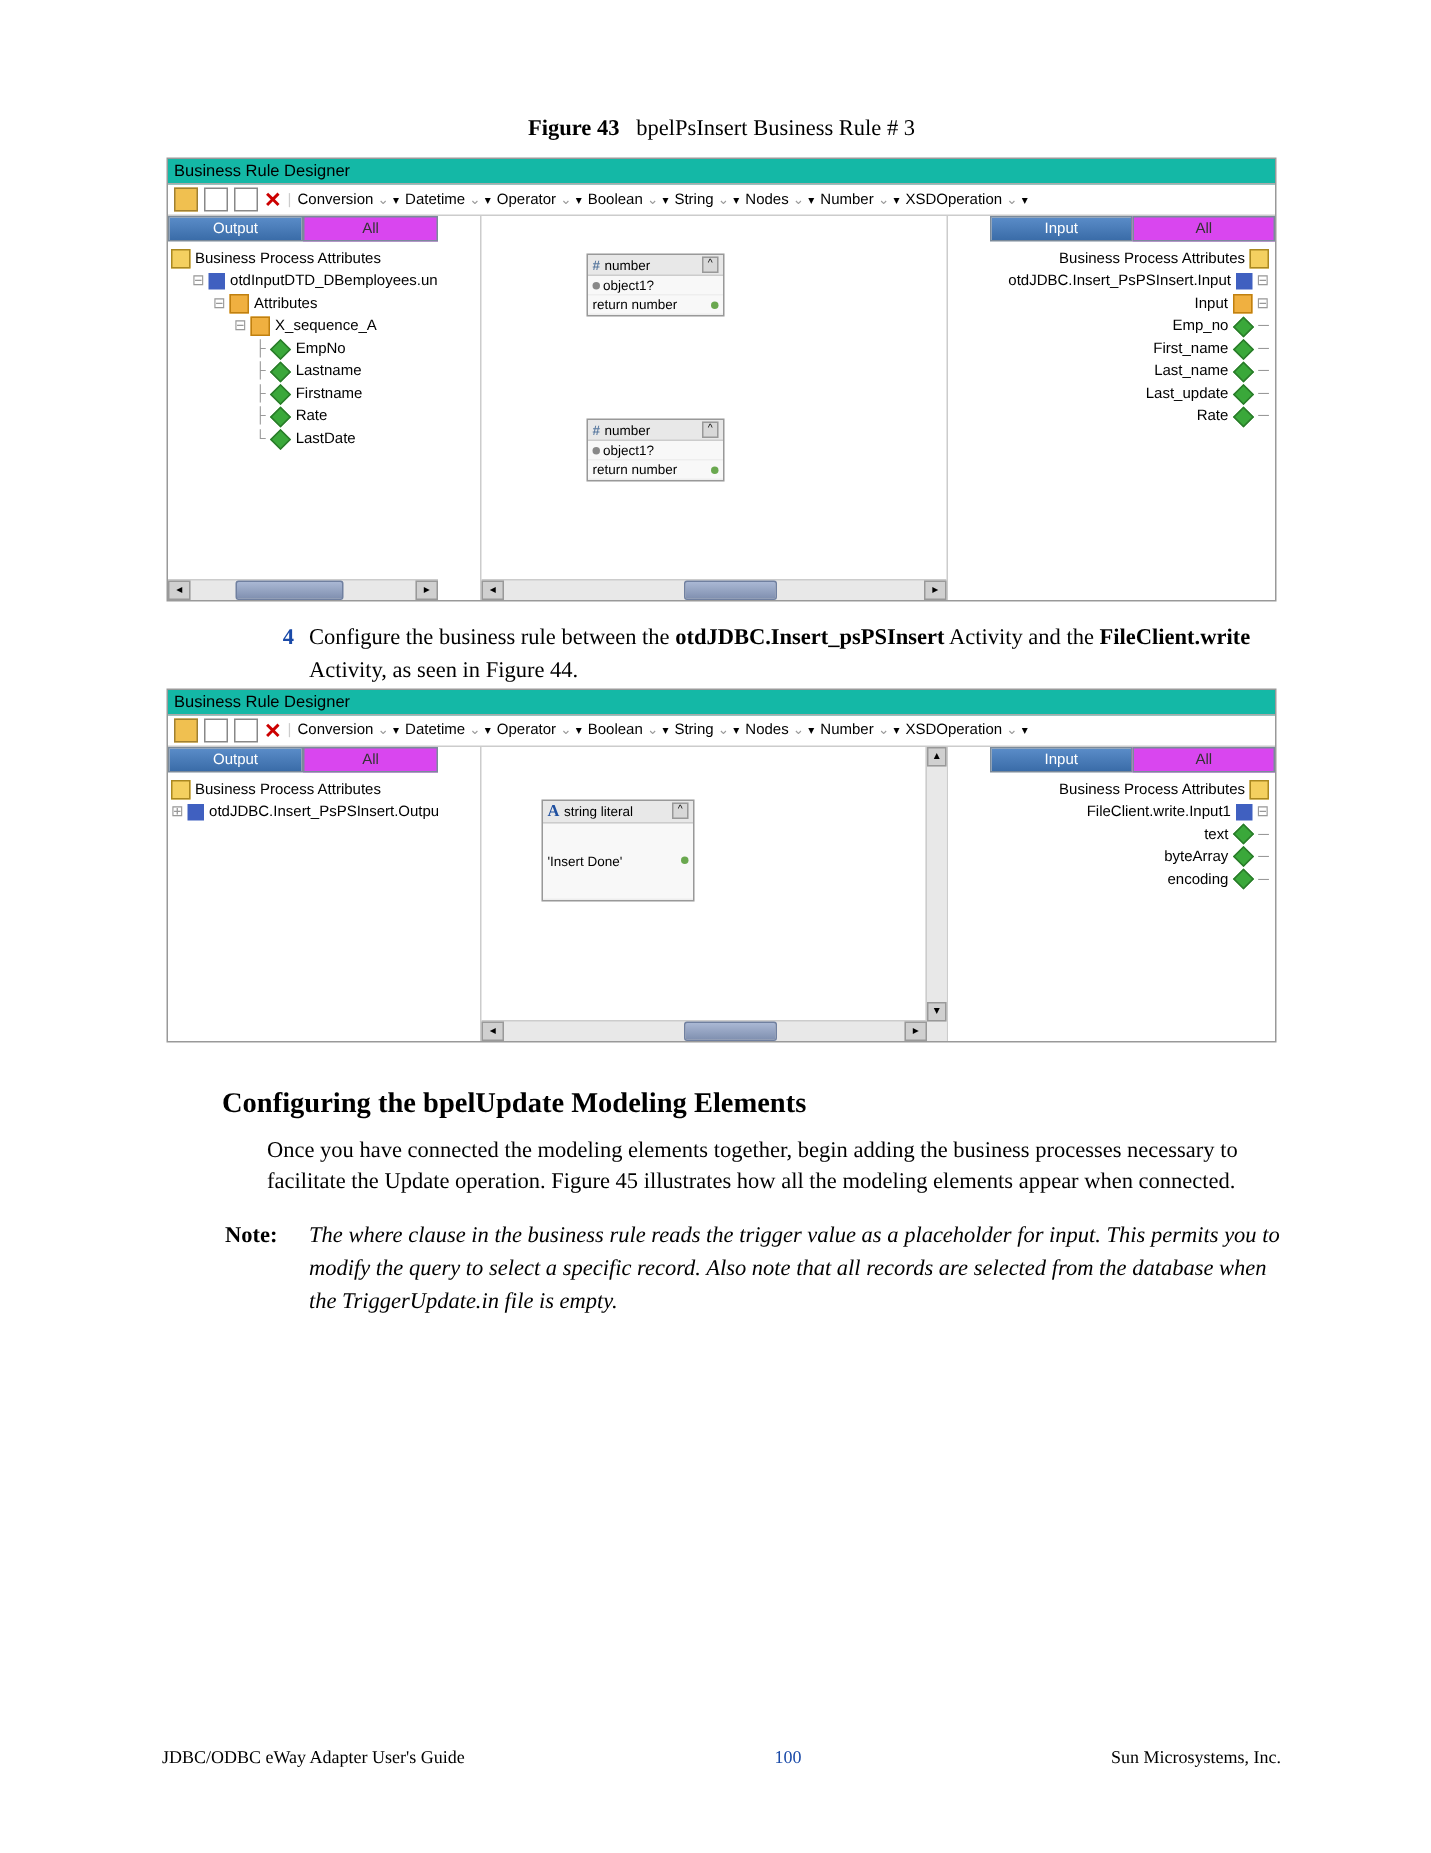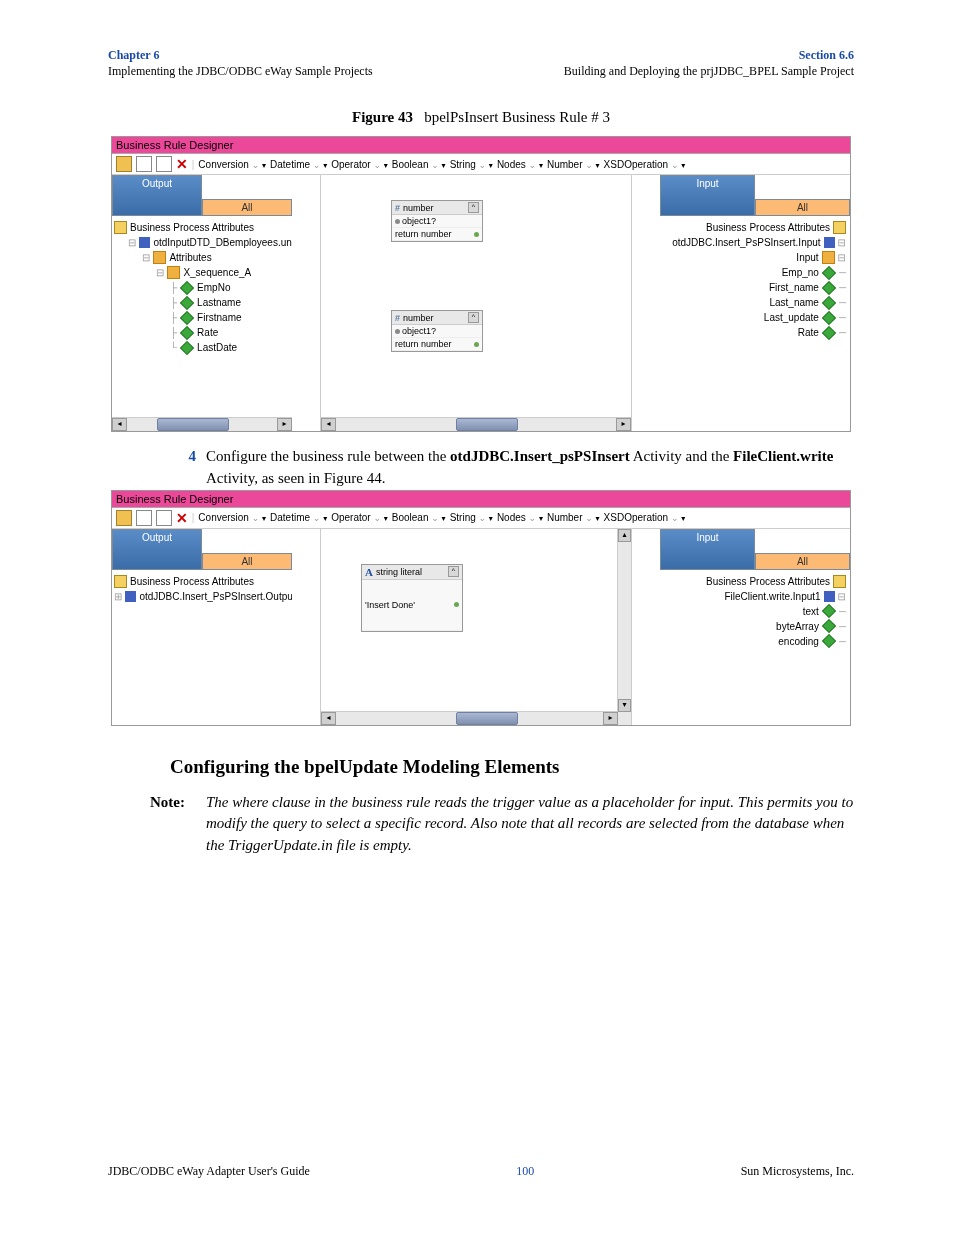--- a/index.html
+++ b/index.html
@@ -33,21 +33,21 @@
   }
   .fig-caption b { font-weight: bold; }
   .designer {
     border: 1px solid #999;
     font-family: Arial, sans-serif;
     font-size: 10px;
     margin: 0 auto;
     background: #fff;
   }
   .designer-title {
-    background: #ec4899;
+    background: #14b8a6;
     padding: 2px 4px;
     font-size: 11px;
     border-bottom: 1px solid #aaa;
   }
   .designer-toolbar {
     display: flex;
     align-items: center;
     padding: 2px 4px;
     gap: 4px;
     border-bottom: 1px solid #ccc;
@@ -77,23 +77,22 @@
     text-align: center;
     padding: 2px 6px;
     font-size: 10px;
     border: 1px solid #7a8a9a;
   }
   .tab-active {
     background: linear-gradient(#5a8cc8, #3a6ca8);
     color: #fff;
   }
   .tab-inactive {
-    background: #fdba74;
+    background: #d946ef;
     color: #333;
-    margin-top: 24px;
   }
   .tree {
     padding: 4px 2px;
     font-size: 10px;
     line-height: 15px;
     flex: 1;
     overflow: hidden;
     white-space: nowrap;
   }
   .tree-item { display: flex; align-items: center; gap: 3px; }
@@ -170,21 +169,21 @@
   .body-text {
     font-size: 15px;
     line-height: 1.45;
   }
   .step-row { display: flex; margin: 14px 0 0 64px; }
   .step-num { color: #1a4aa8; font-weight: bold; width: 24px; flex-shrink: 0; text-align: right; margin-right: 10px; }
   .step-text { flex: 1; }
   h3.section {
     font-size: 19px;
     font-weight: bold;
-    margin: 30px 0 8px 62px;
+    margin: 30px 0 8px 40px;
   }
   .para { margin: 10px 0 0 70px; }
   .note-row { display: flex; margin: 14px 0 0 42px; }
   .note-label { font-weight: bold; width: 56px; flex-shrink: 0; }
   .note-text { flex: 1; font-style: italic; }
   .footer {
     position: absolute;
     bottom: 56px;
     left: 108px;
     right: 100px;
@@ -197,30 +196,20 @@
   .right-tree .tree-item { justify-content: flex-end; }
   .hash { color: #5a7aa0; font-weight: bold;}
   .a-icon { color: #2050a0; font-weight: bold; font-family: serif; font-size: 11px;}
   .collapse-btn { width: 9px; height: 9px; background: #d8d8d8; border: 1px solid #999; font-size: 7px; text-align: center; line-height: 7px; margin-left: auto;}
 </style>
 </head>
 <body>
 
 <div class="page">
 
-  <div class="header-row">
-    <div>
-      <div class="header-left">Chapter 6</div>
-      <div class="header-left2">Implementing the JDBC/ODBC eWay Sample Projects</div>
-    </div>
-    <div>
-      <div class="header-right">Section 6.6</div>
-      <div class="header-right2">Building and Deploying the prjJDBC_BPEL Sample Project</div>
-    </div>
-  </div>
 
   <div class="fig-caption">
     <b>Figure 43</b>&nbsp;&nbsp;&nbsp;<span>bpelPsInsert Business Rule # 3</span>
   </div>
 
   <div class="designer" style="width:738px;">
     <div class="designer-title">Business Rule Designer</div>
     <div class="designer-toolbar">
       <span class="tb-icon" style="background:#f0c050;border:1px solid #a08030;"></span>
       <span class="tb-icon" style="background:#fff;border:1px solid #888;"></span>
@@ -481,20 +470,21 @@
               <span>encoding</span>
               <span class="ti-sub"></span>
               <span class="tree-line">─</span>
             </div>
         </div>
       </div>
     </div>
   </div>
 
   <h3 class="section">Configuring the bpelUpdate Modeling Elements</h3>
+  <div class="para body-text">Once you have connected the modeling elements together, begin adding the business processes necessary to facilitate the Update operation. Figure 45 illustrates how all the modeling elements appear when connected.</div>
 
   <div class="note-row body-text">
     <div class="note-label">Note:</div>
     <div class="note-text">The where clause in the business rule reads the trigger value as a placeholder for input. This permits you to modify the query to select a specific record. Also note that all records are selected from the database when the TriggerUpdate.in file is empty.</div>
   </div>
 
   <div class="footer">
     <span>JDBC/ODBC eWay Adapter User's Guide</span>
     <span class="footer-center">100</span>
     <span>Sun Microsystems, Inc.</span>

